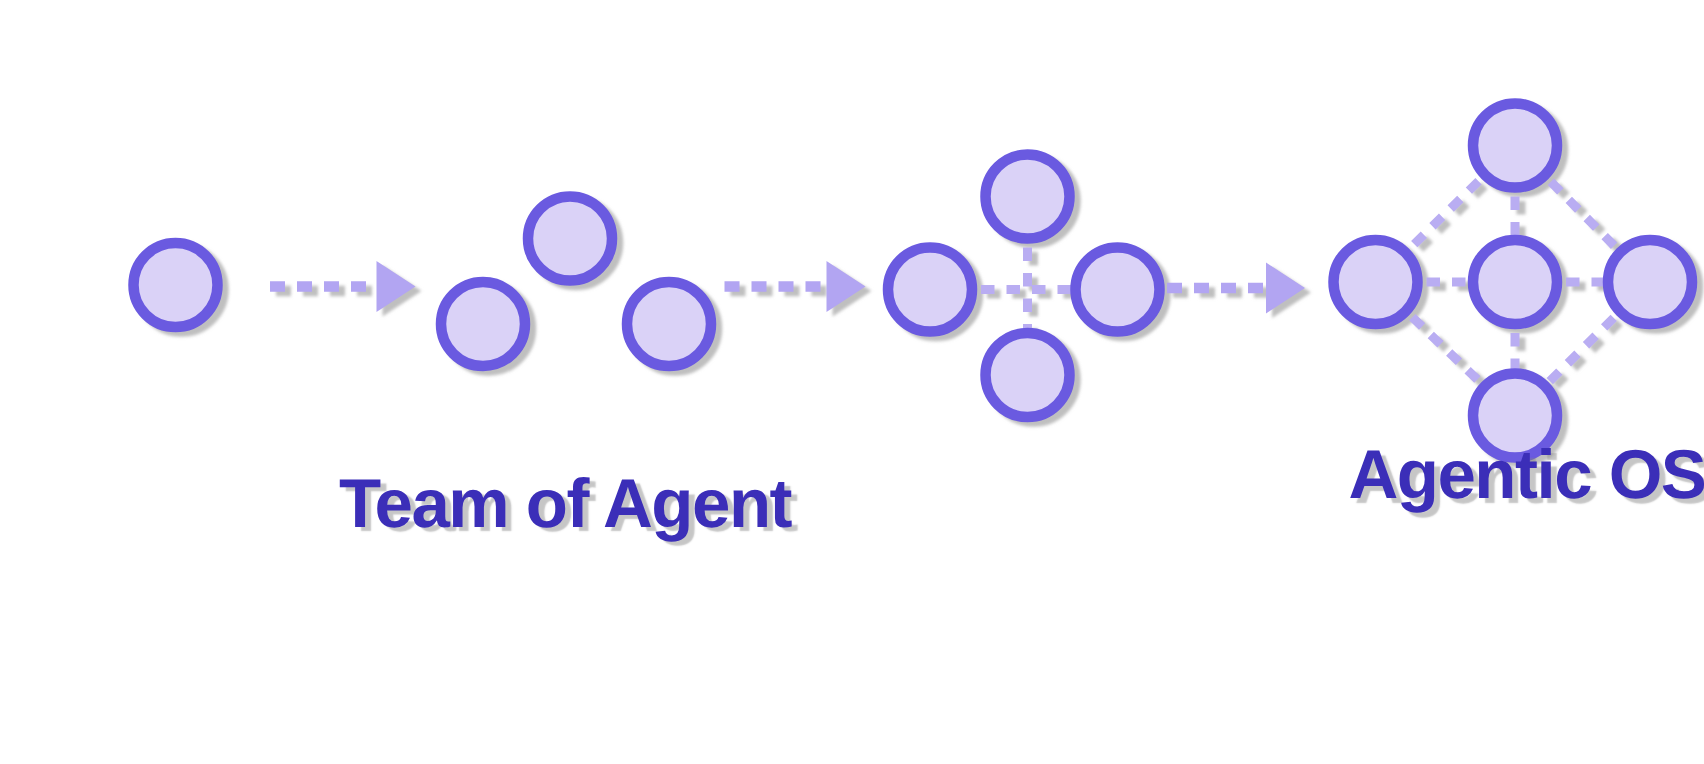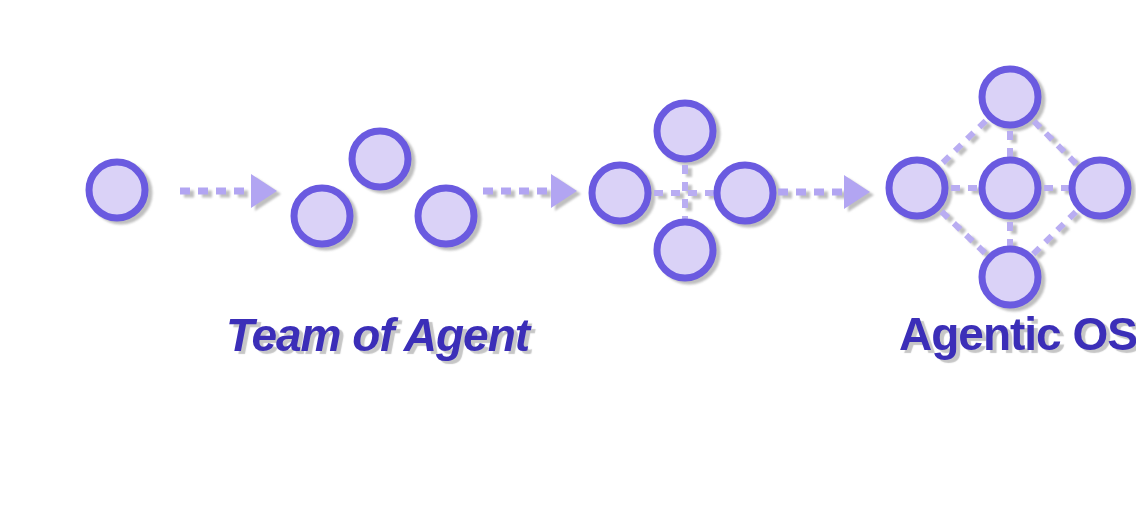--- a/index.html
+++ b/index.html
@@ -99,15 +99,15 @@
       <g class="cluster">
         <line x1="483" y1="191" x2="553" y2="191" class="arrow-line"></line>
         <polygon points="577,191 551,174 551,208" class="arrow-head"></polygon>
       </g>
       <g class="cluster">
         <line x1="778" y1="192" x2="846" y2="192" class="arrow-line"></line>
         <polygon points="870,192 844,175 844,209" class="arrow-head"></polygon>
       </g>
     </svg>
 
-  <div class="label" style="left: 226px; top: 312px; font-style: italic;">Team of Agent</div>
-  <div class="label" style="left: 899px; top: 311px;">Agentic OS</div>
+  <div class="label" style="left: 226px; top: 312px;">Team of Agent</div>
+  <div class="label" style="left: 899px; top: 293px;">Agentic OS</div>
 </div>
 
 </body></html>

